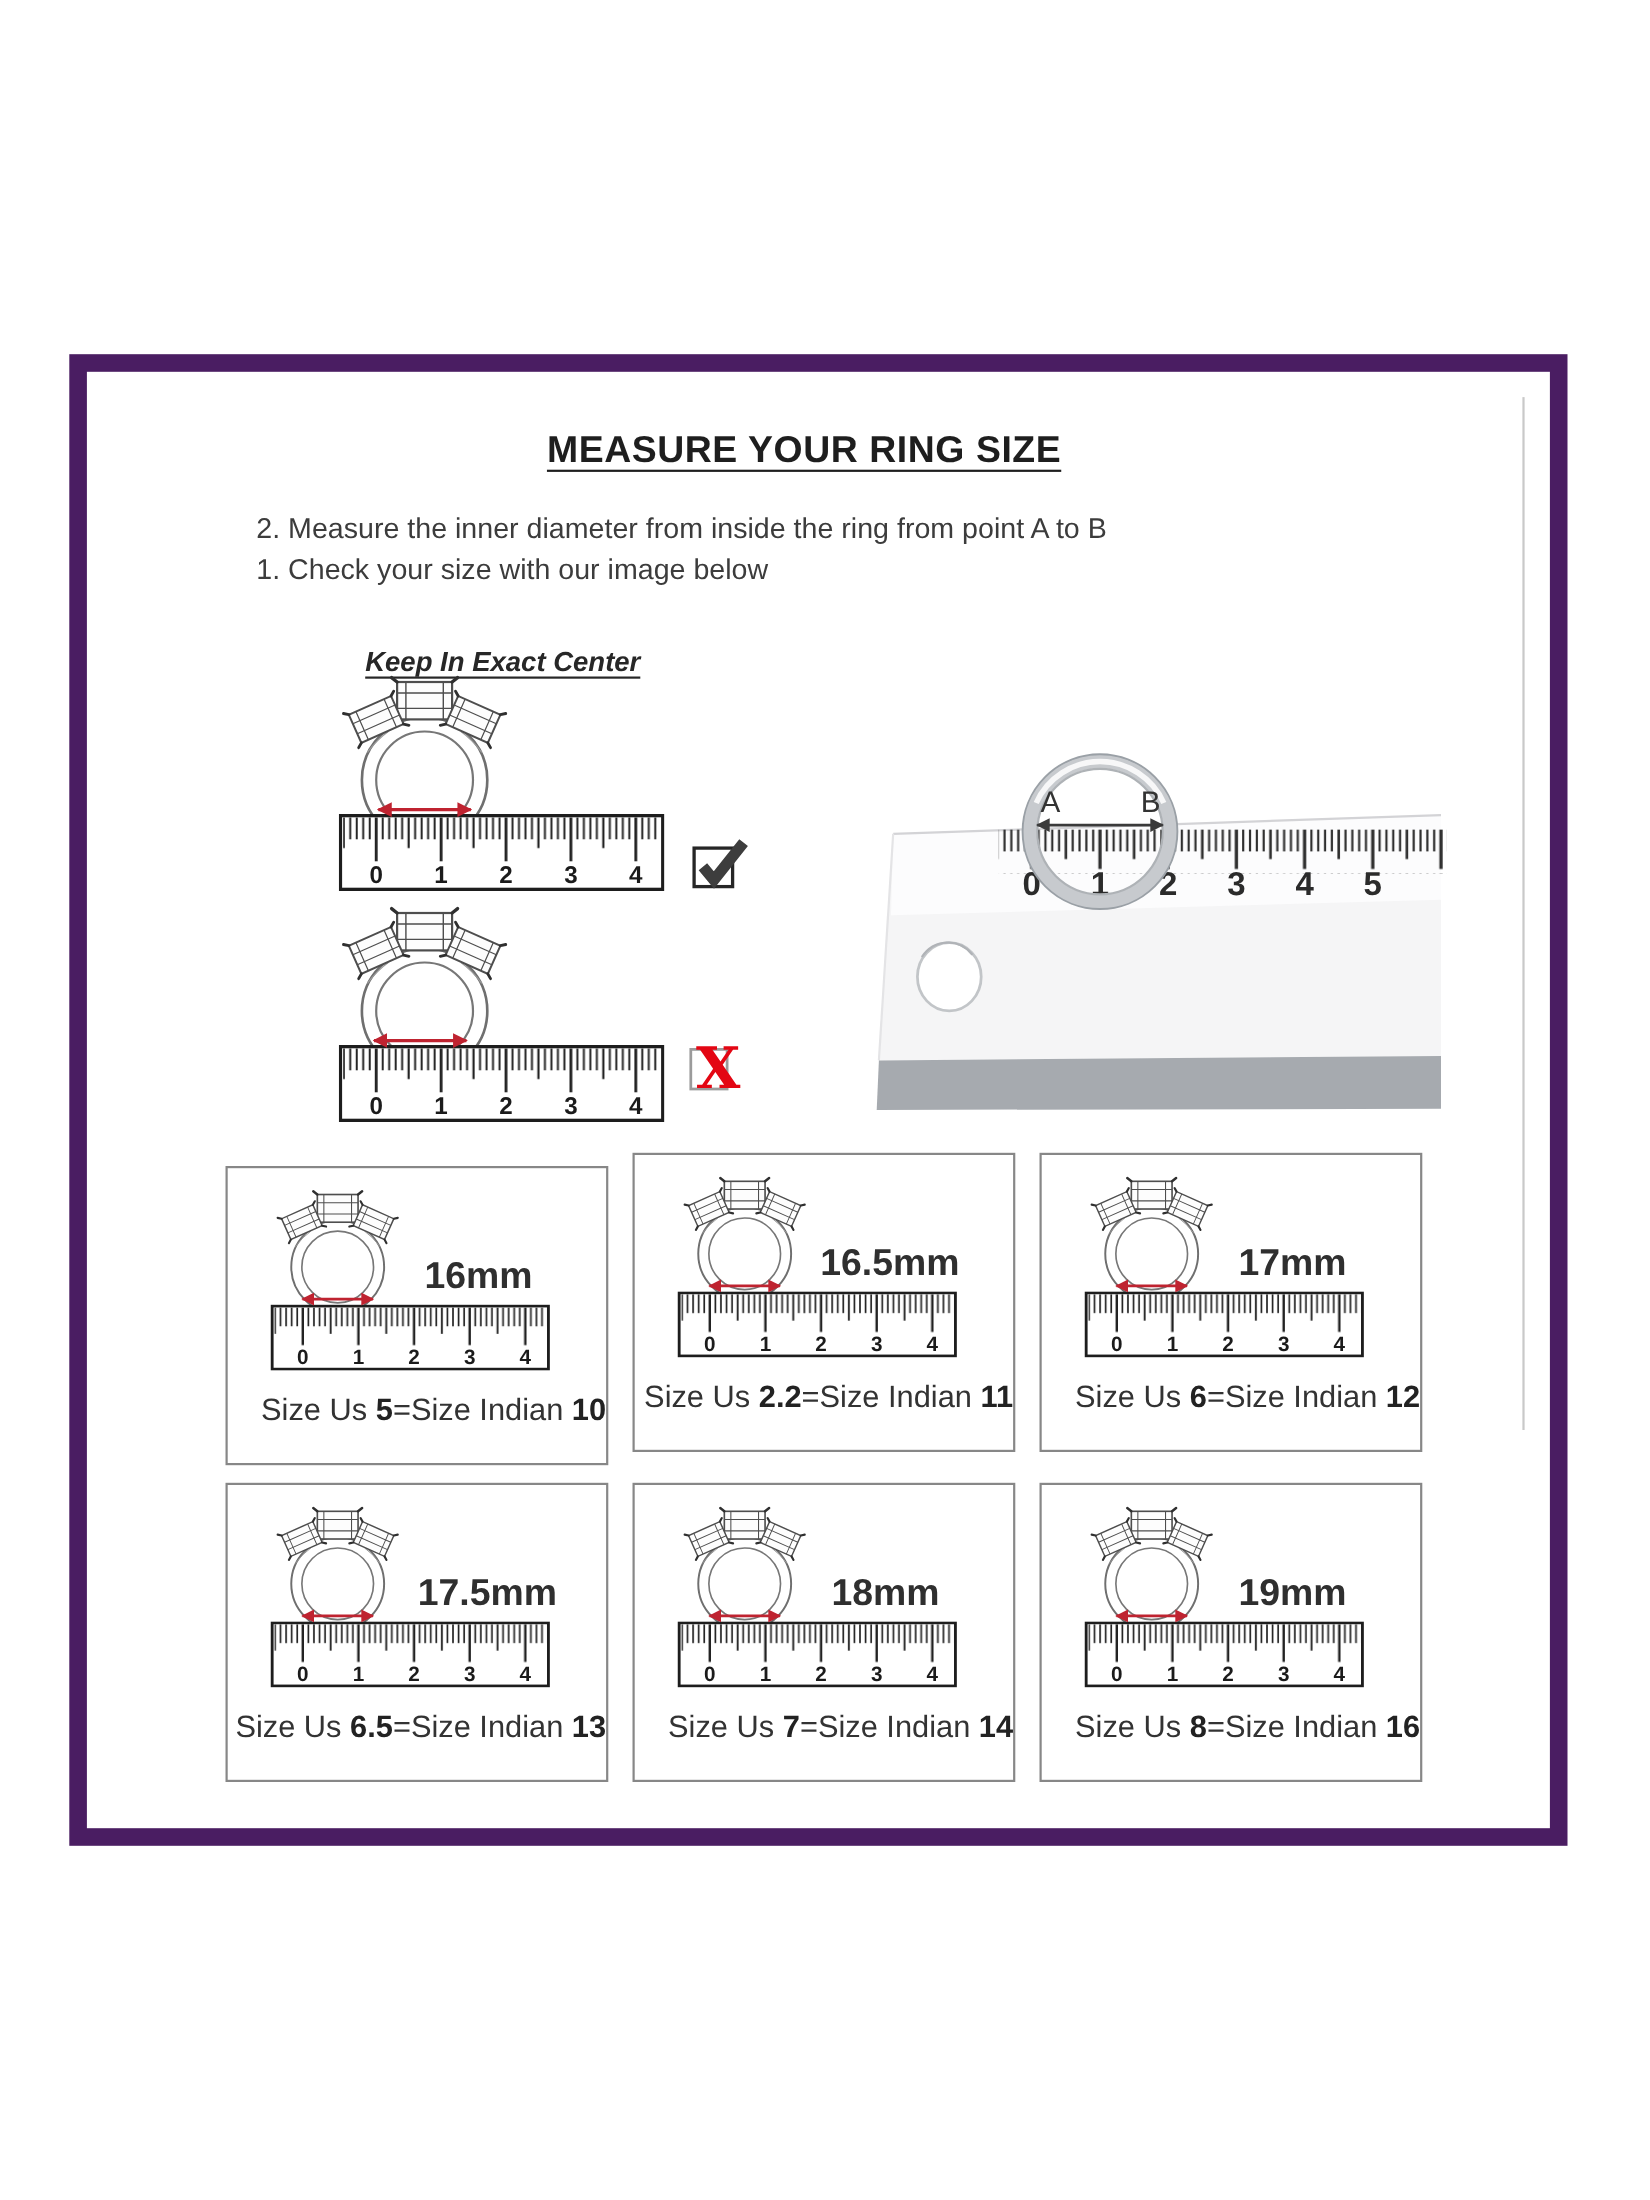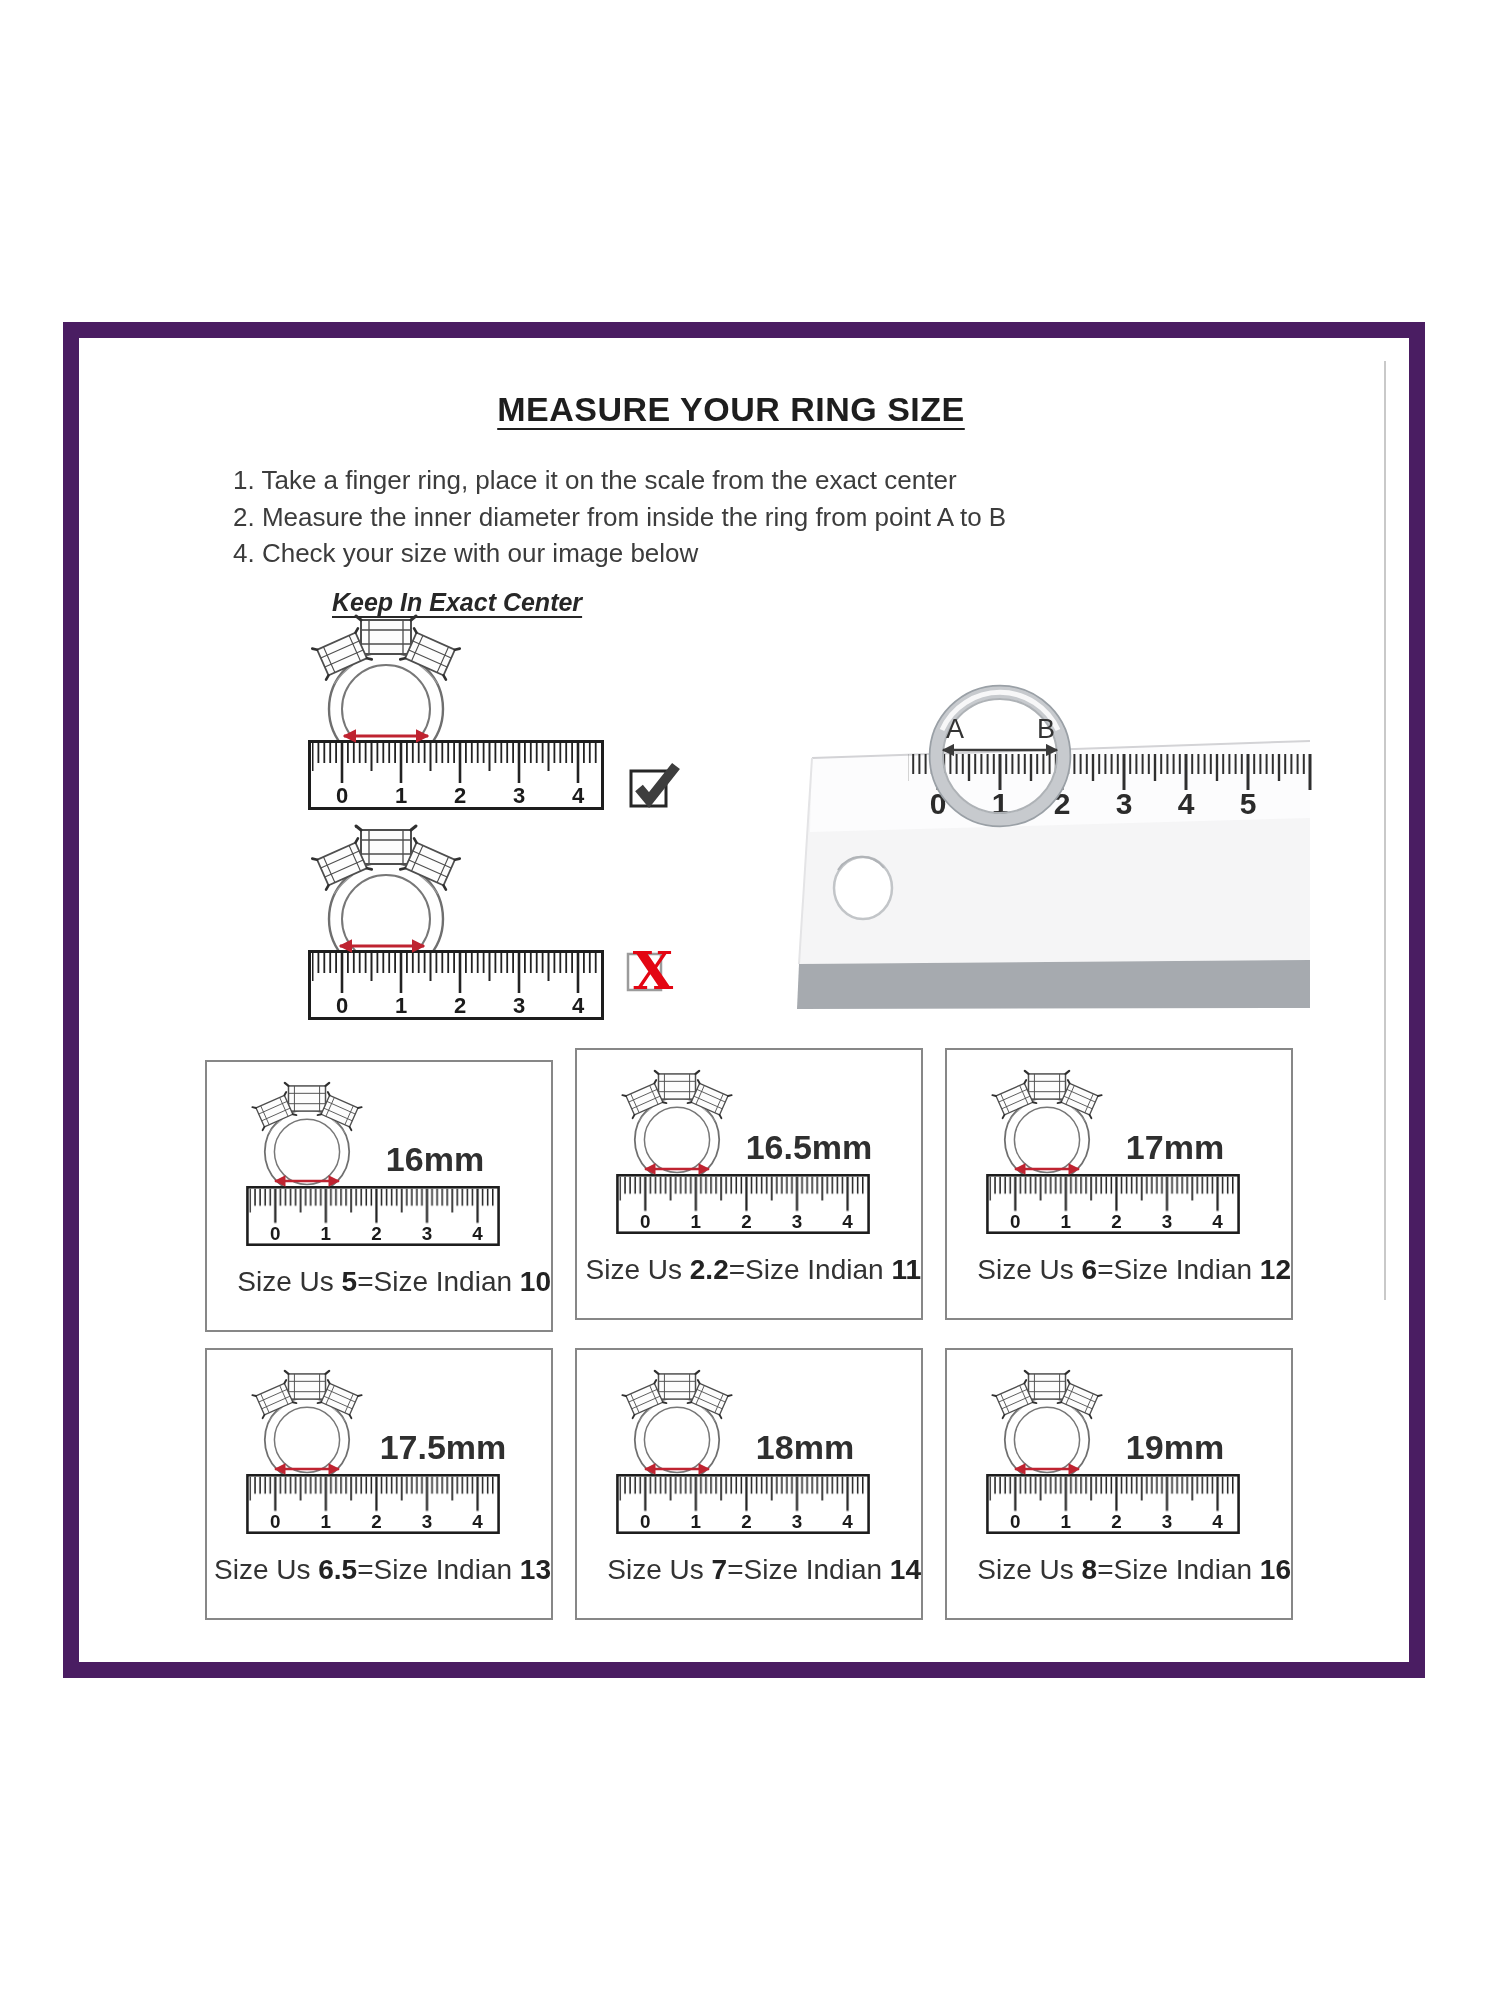--- a/index.html
+++ b/index.html
@@ -116,23 +116,22 @@
     </symbol>
   </defs>
 </svg>
 
 <div class="frame"></div>
 <div class="vline"></div>
 
 <div class="title"><span>MEASURE YOUR RING SIZE</span></div>
 
 <div class="instructions">
-  <div>1. Take a finger ring, place it on the scale from the exact center</div>
   <div>2. Measure the inner diameter from inside the ring from point A to B</div>
-  <div>4. Check your size with our image below</div>
+  <div>1. Check your size with our image below</div>
 </div>
 
 <div class="center-label">Keep In Exact Center</div>
 
 <svg class="abs" style="left:298px;top:612px" width="330" height="210" viewBox="0 0 330 210">
   <use href="#ring-sketch" x="3" y="0" width="170" height="158"></use>
   <use href="#ruler-sketch" x="10" y="128" width="296" height="70"></use>
   <line class="mline" x1="46" y1="124" x2="130" y2="124" marker-start="url(#arr-red)" marker-end="url(#arr-red)"></line>
 </svg>
 <svg class="abs" style="left:628px;top:758px" width="52" height="52" viewBox="0 0 52 52">

